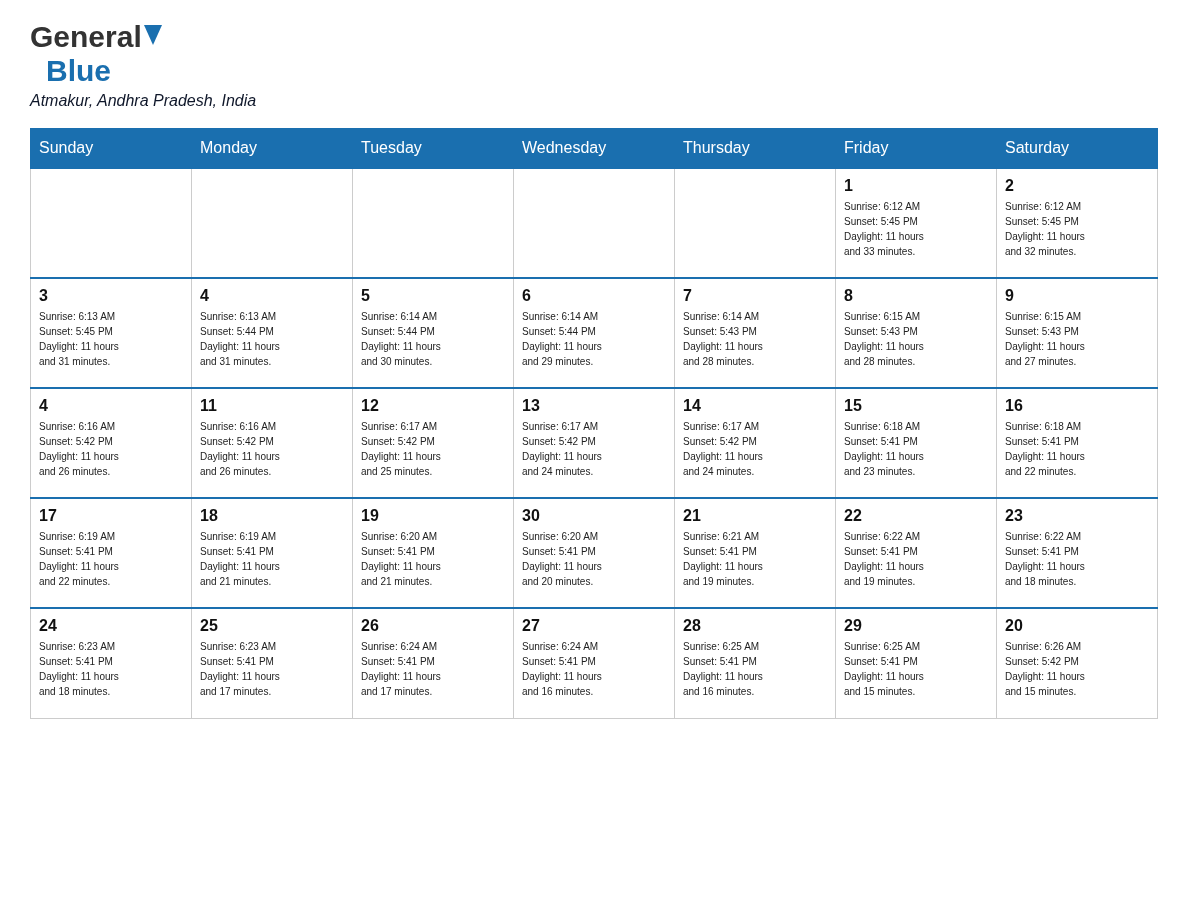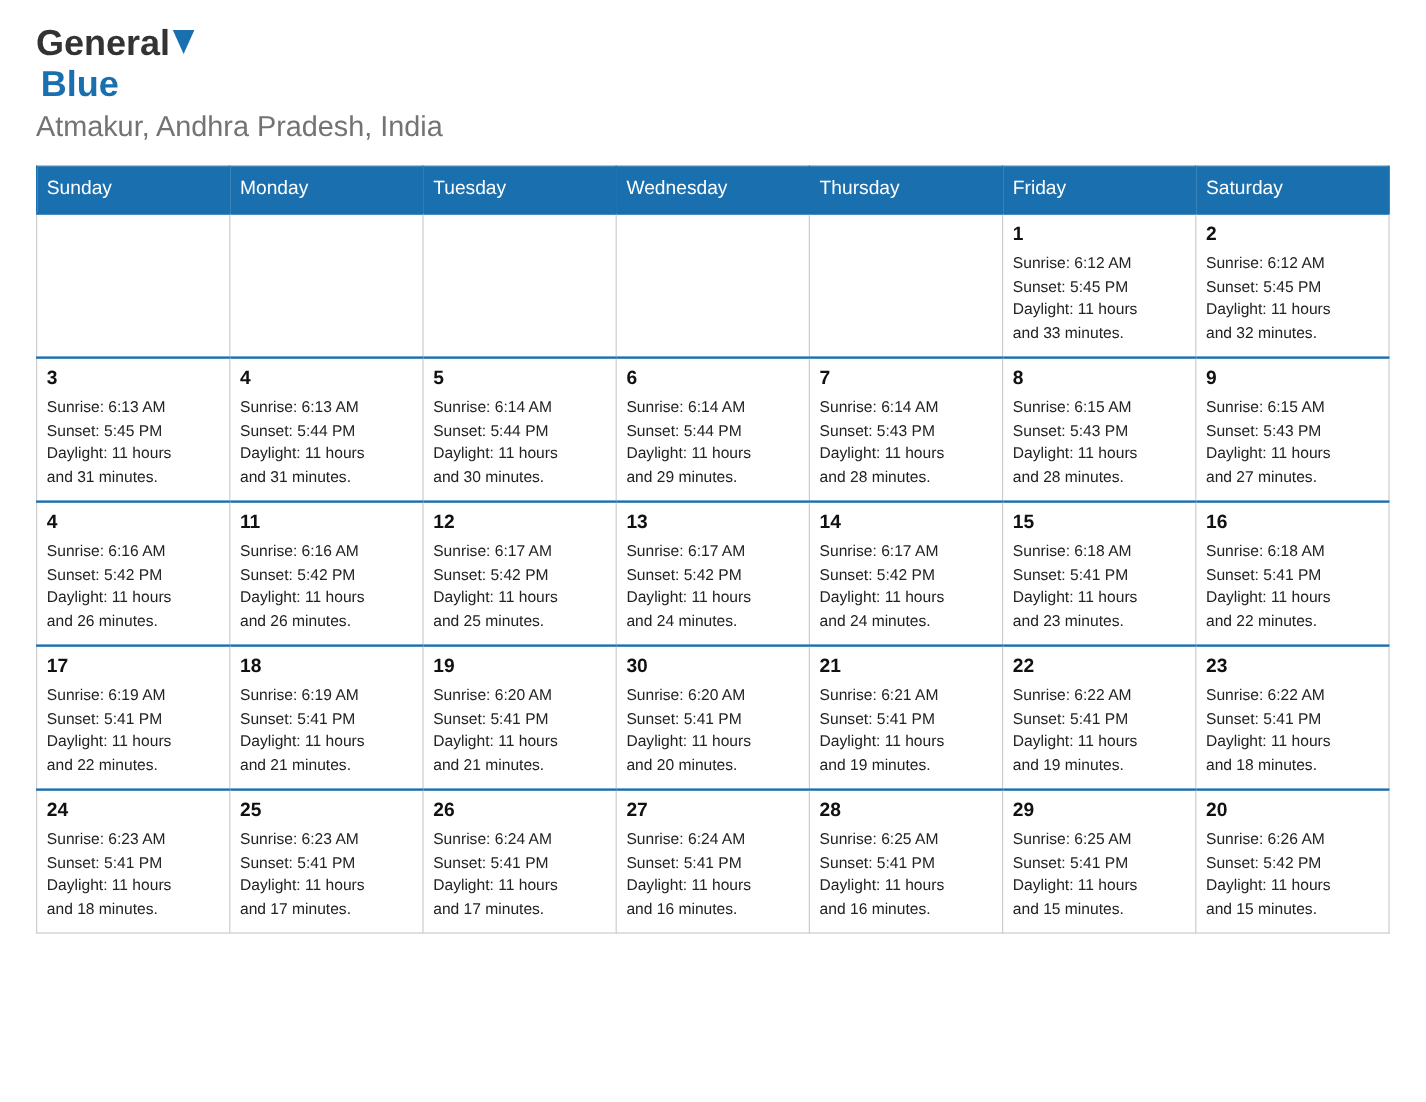--- a/index.html
+++ b/index.html
@@ -25,23 +25,24 @@
     .title-area {
       text-align: right;
     }
     .month-title {
       font-size: 52px;
       font-weight: normal;
       color: #111;
       line-height: 1.1;
     }
     .location-title {
-      font-size: 24px;
-      color: #737373;
+      font-size: 16px;
+      color: #0f172a;
       margin-top: 4px;
+      font-style: italic;
     }
     .calendar-table {
       width: 100%;
       border-collapse: collapse;
       table-layout: fixed;
     }
     .calendar-table thead tr th {
       background-color: #1a6faf;
       color: #ffffff;
       padding: 10px 8px;
@@ -60,21 +61,21 @@
       height: 110px;
     }
     .day-number {
       font-size: 16px;
       font-weight: bold;
       color: #111;
       display: block;
       margin-bottom: 4px;
     }
     .day-info {
-      font-size: 13px;
+      font-size: 10px;
       color: #222;
       line-height: 1.5;
     }
     .empty-cell {
       border-top: 2px solid #1a6faf;
       background: #fff;
     }
     
     .logo-svg-row {
       display: flex;
@@ -86,21 +87,21 @@
 
 <div class="header-area">
   <div class="logo-container">
     <div class="logo-svg-row">
       <span style="font-size:30px;font-weight:bold;color:#333;">General</span>
       <svg width="18" height="20" viewBox="0 0 18 20" style="margin-left:2px;margin-top:-4px;">
         <polygon points="0,0 18,0 9,20" fill="#1a6faf"></polygon>
       </svg>
     </div>
     <div>
-      <span style="font-size:30px;font-weight:bold;color:#1a6faf;margin-left:4px;">Blue</span>
+      <span style="font-size:30px;font-weight:bold;color:#1a6faf;margin-left:16px;">Blue</span>
     </div>
   </div>
   <div class="title-area">
     <div class="location-title">Atmakur, Andhra Pradesh, India</div>
   </div>
 </div>
 
 <table class="calendar-table">
   <thead>
     <tr>

